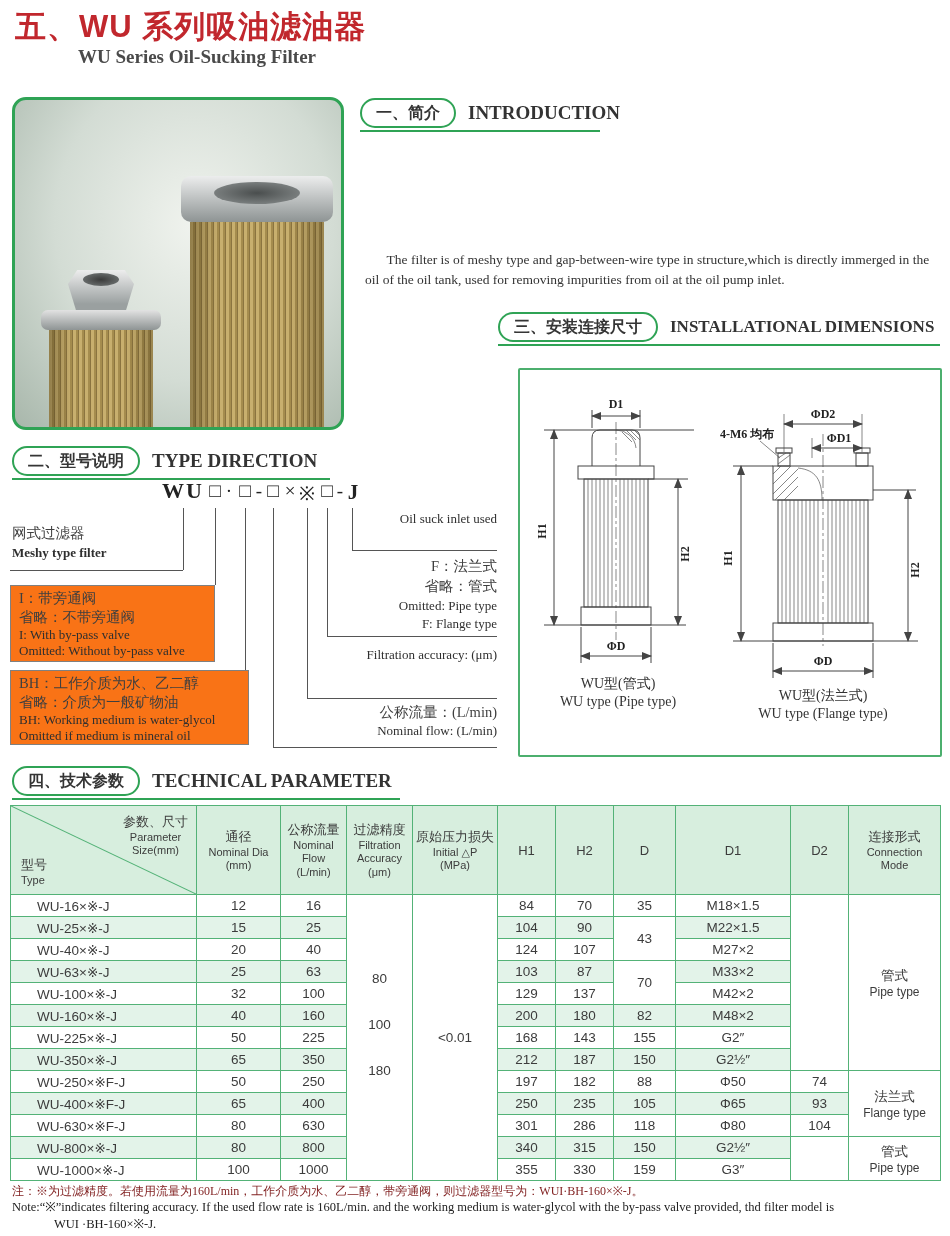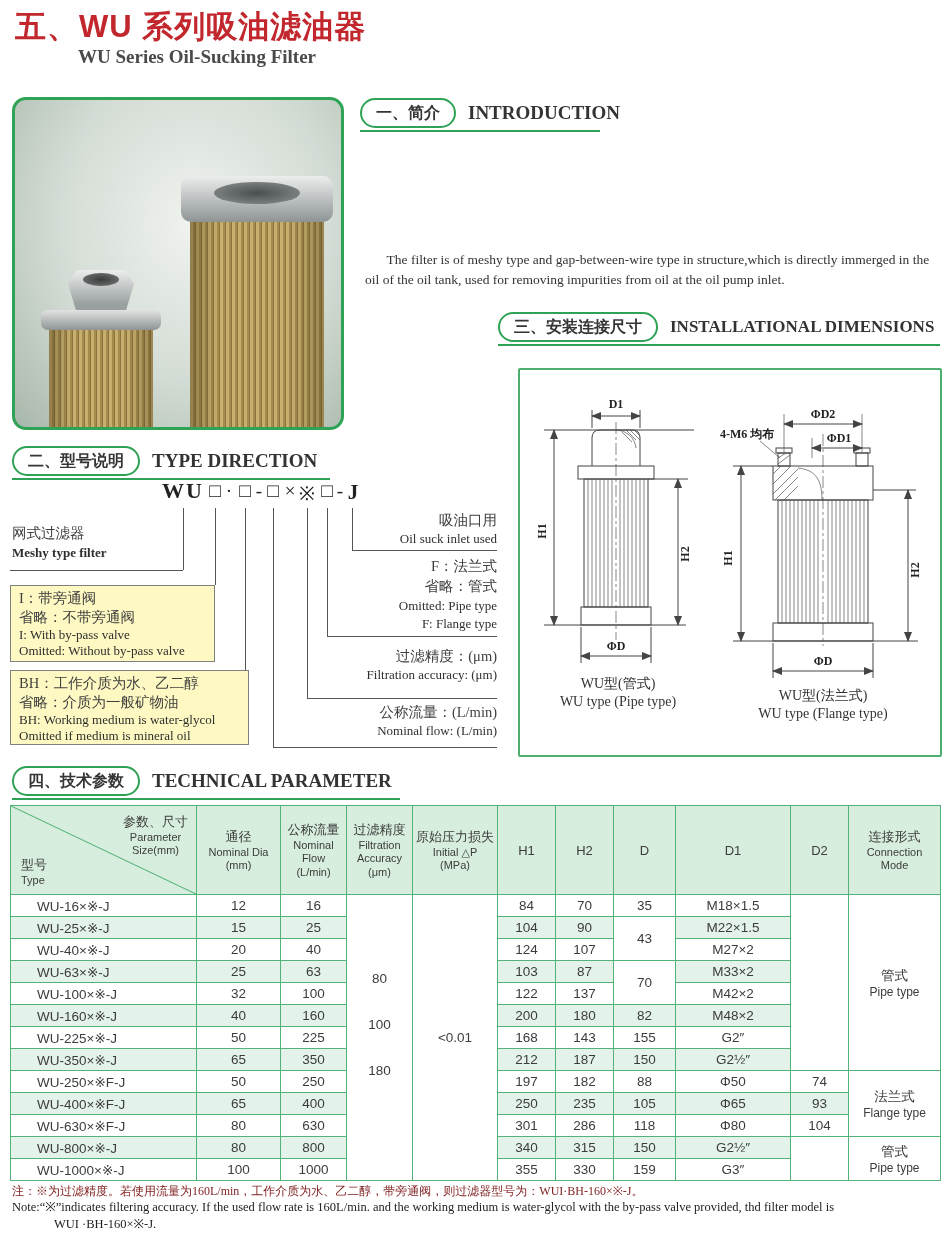--- a/index.html
+++ b/index.html
@@ -59,21 +59,21 @@
   .tdiag{position:absolute;left:0;top:440px;width:950px;height:330px;}
   .code-el{position:absolute;transform:translateX(-50%);font-size:19px;color:#222;top:40px;}
   .code-wu{position:absolute;left:162px;top:38px;transform:none;font-size:22px;font-weight:bold;color:#222;letter-spacing:2px;}
   .code-j{font-size:21px;font-weight:bold;}
   .vline{position:absolute;width:0;border-left:1px solid #555;}
   .hline{position:absolute;height:0;border-top:1px solid #555;}
   .lbl-cn{font-size:14.5px;color:#3f3f3f;}
   .lbl-en{font-size:13px;color:#2f2f2f;}
   .lblock{position:absolute;line-height:1.35;}
   .rblock{position:absolute;left:260px;width:237px;text-align:right;line-height:1.4;}
-  .obox{position:absolute;border:1px solid #808080;background:#fef9c3;padding:3px 8px;}
+  .obox{position:absolute;border:1px solid #808080;background:#f97316;padding:3px 8px;}
   .obox .lbl-cn{line-height:19px;}
   .obox .lbl-en{line-height:16px;}
 
   
   .ttable{position:absolute;left:10px;top:805px;border-collapse:collapse;table-layout:fixed;width:930px;
           font-family:"Liberation Sans","DejaVu Sans",sans-serif;color:#3c3c3c;}
   .ttable th,.ttable td{border:1px solid #53b277;}
   .ttable thead th{height:84px;background:#d7eede;font-weight:normal;padding:2px;}
   .hcn{font-size:13px;color:#3c3c3c;}
   .hen{font-size:11px;line-height:1.2;color:#3c3c3c;}
@@ -250,31 +250,29 @@
       <div class="lbl-en">Omitted: Without by-pass valve</div>
     </div>
     <div class="obox" style="left:10px;top:230px;width:221px;height:67px;">
       <div class="lbl-cn">BH：工作介质为水、乙二醇</div>
       <div class="lbl-cn">省略：介质为一般矿物油</div>
       <div class="lbl-en">BH: Working medium is water-glycol</div>
       <div class="lbl-en">Omitted if medium is mineral oil</div>
     </div>
 
     <div class="rblock" style="top:70px;">
-      <div class="lbl-cn">吸油口用</div>
       <div class="lbl-en">Oil suck inlet used</div>
     </div>
     <div class="rblock" style="top:116px;">
       <div class="lbl-cn">F：法兰式</div>
       <div class="lbl-cn">省略：管式</div>
       <div class="lbl-en">Omitted: Pipe type</div>
       <div class="lbl-en">F: Flange type</div>
     </div>
     <div class="rblock" style="top:206px;">
-      <div class="lbl-cn">过滤精度：(μm)</div>
       <div class="lbl-en">Filtration accuracy: (μm)</div>
     </div>
     <div class="rblock" style="top:262px;">
       <div class="lbl-cn">公称流量：(L/min)</div>
       <div class="lbl-en">Nominal flow: (L/min)</div>
     </div>
   </div>
 
   <div class="sec" style="left:12px;top:766px;">
     <span class="pill">四、技术参数</span><span class="sec-en">TECHNICAL PARAMETER</span>
@@ -399,21 +397,21 @@
         <td>63</td>
         <td>103</td>
         <td>87</td>
         <td class="merged" rowspan="2">70</td>
         <td>M33×2</td>
       </tr>
       <tr>
         <td class="c-type">WU-100×※-J</td>
         <td>32</td>
         <td>100</td>
-        <td>122</td>
+        <td>129</td>
         <td>137</td>
         <td>M42×2</td>
       </tr>
       <tr>
         <td class="c-type">WU-160×※-J</td>
         <td>40</td>
         <td>160</td>
         <td>200</td>
         <td>180</td>
         <td>82</td>

